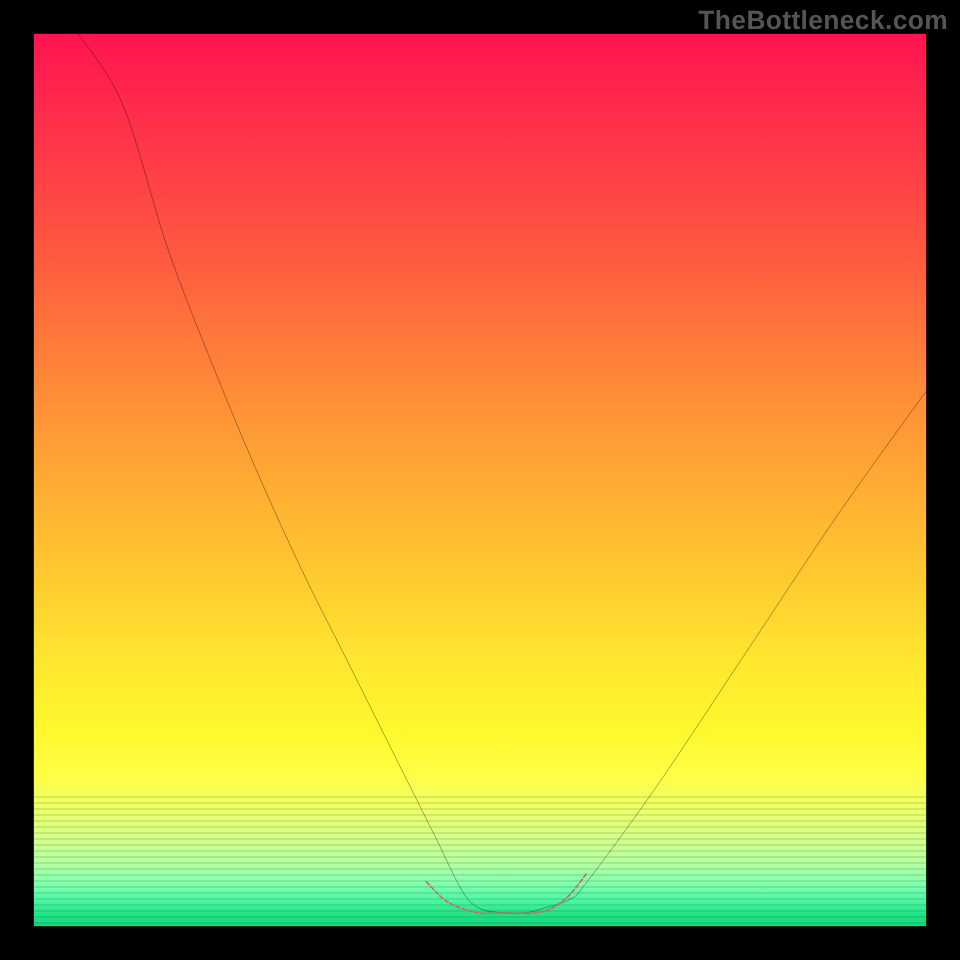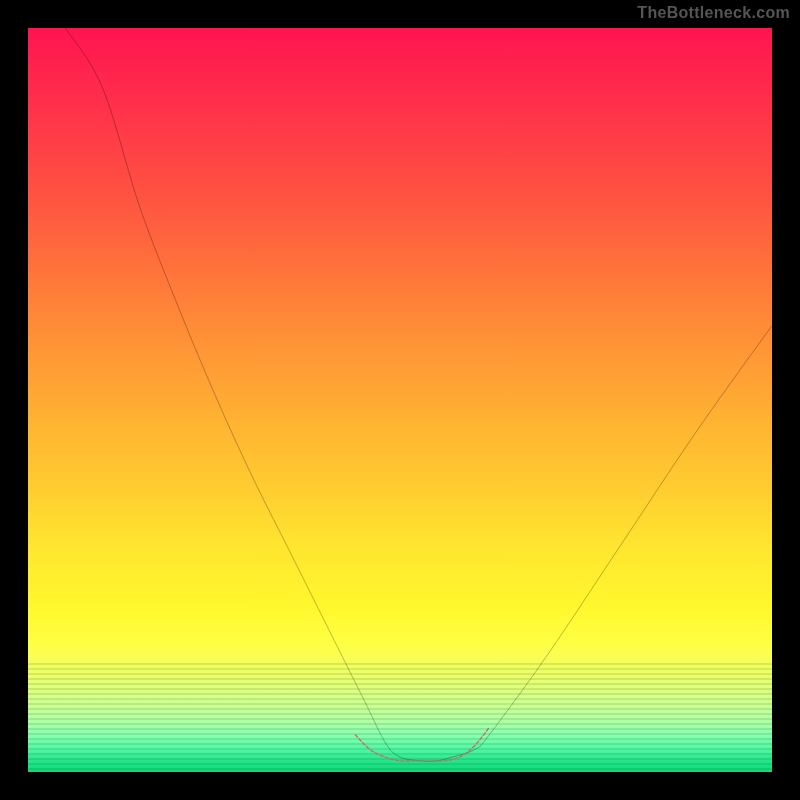--- a/index.html
+++ b/index.html
@@ -75,21 +75,21 @@
     left: 0;
     top: 0;
     width: 100%;
     height: 100%;
   }
   .watermark {
     position: absolute;
     top: 4px;
     right: 10px;
     color: #555;
-    font-size: 16px;
+    font-size: 22px;
     font-weight: 600;
     letter-spacing: 0.3px;
     z-index: 5;
     user-select: none;
   }
 </style>
 </head>
 <body>
 
 <div class="frame">

